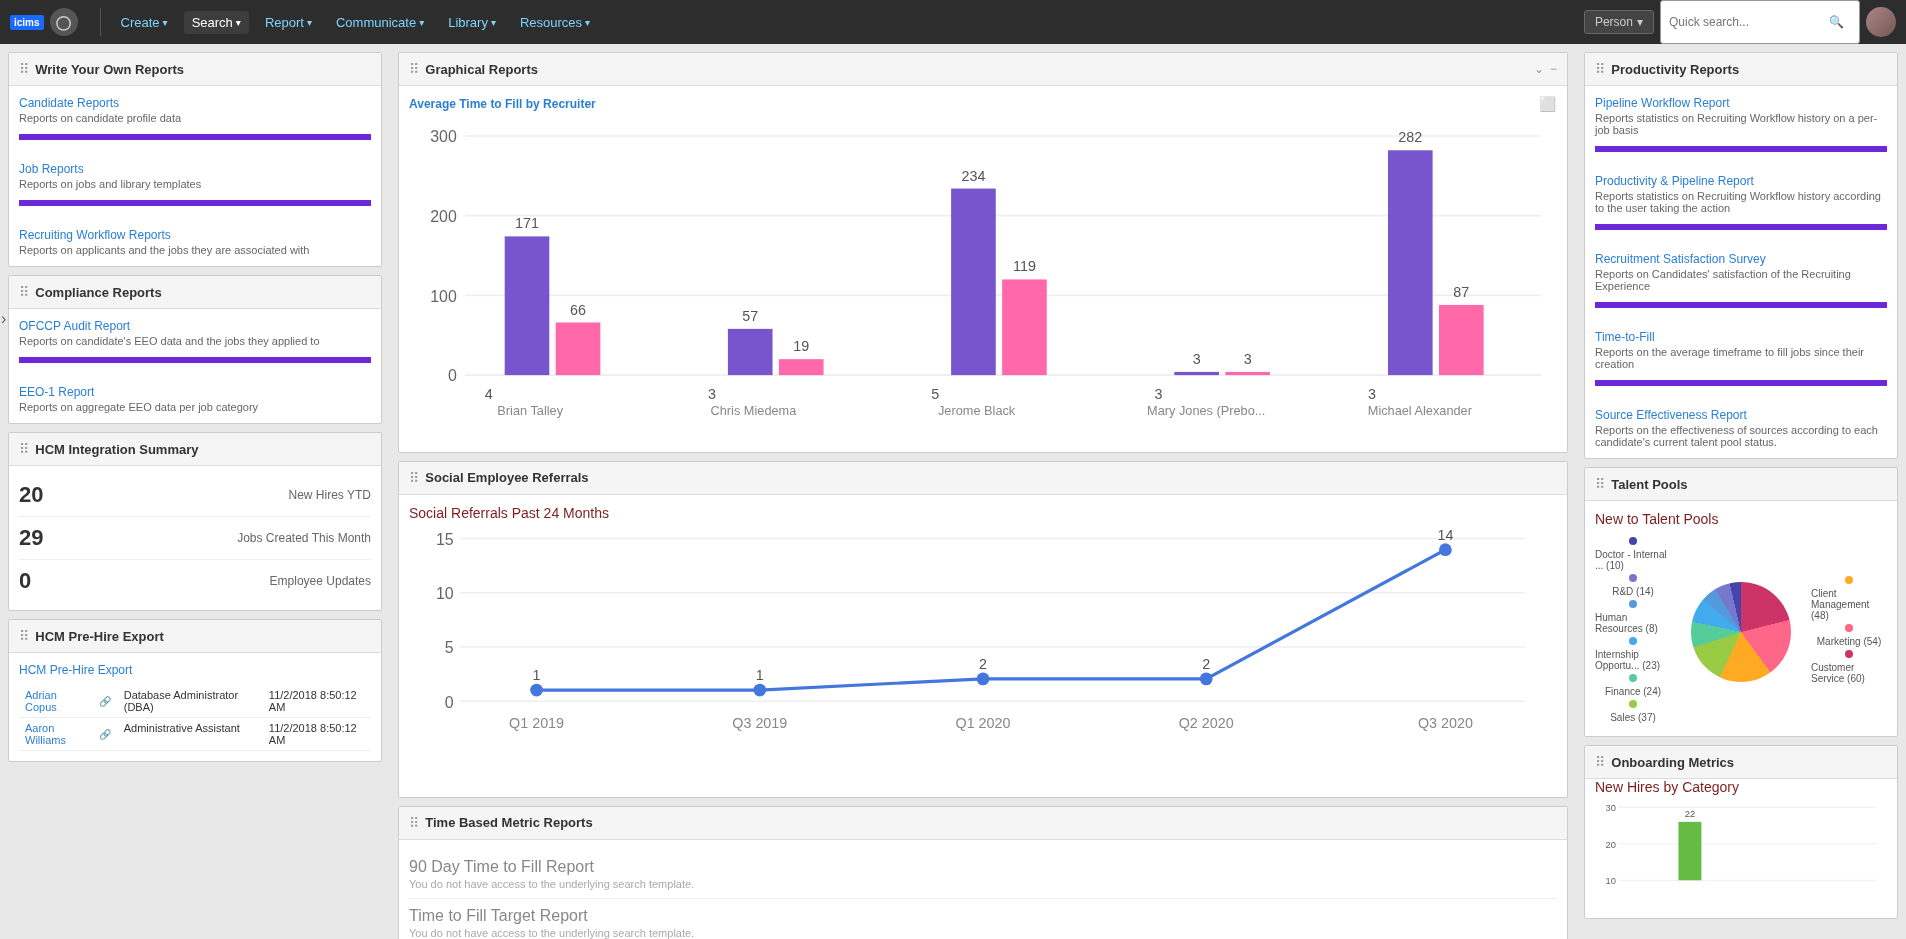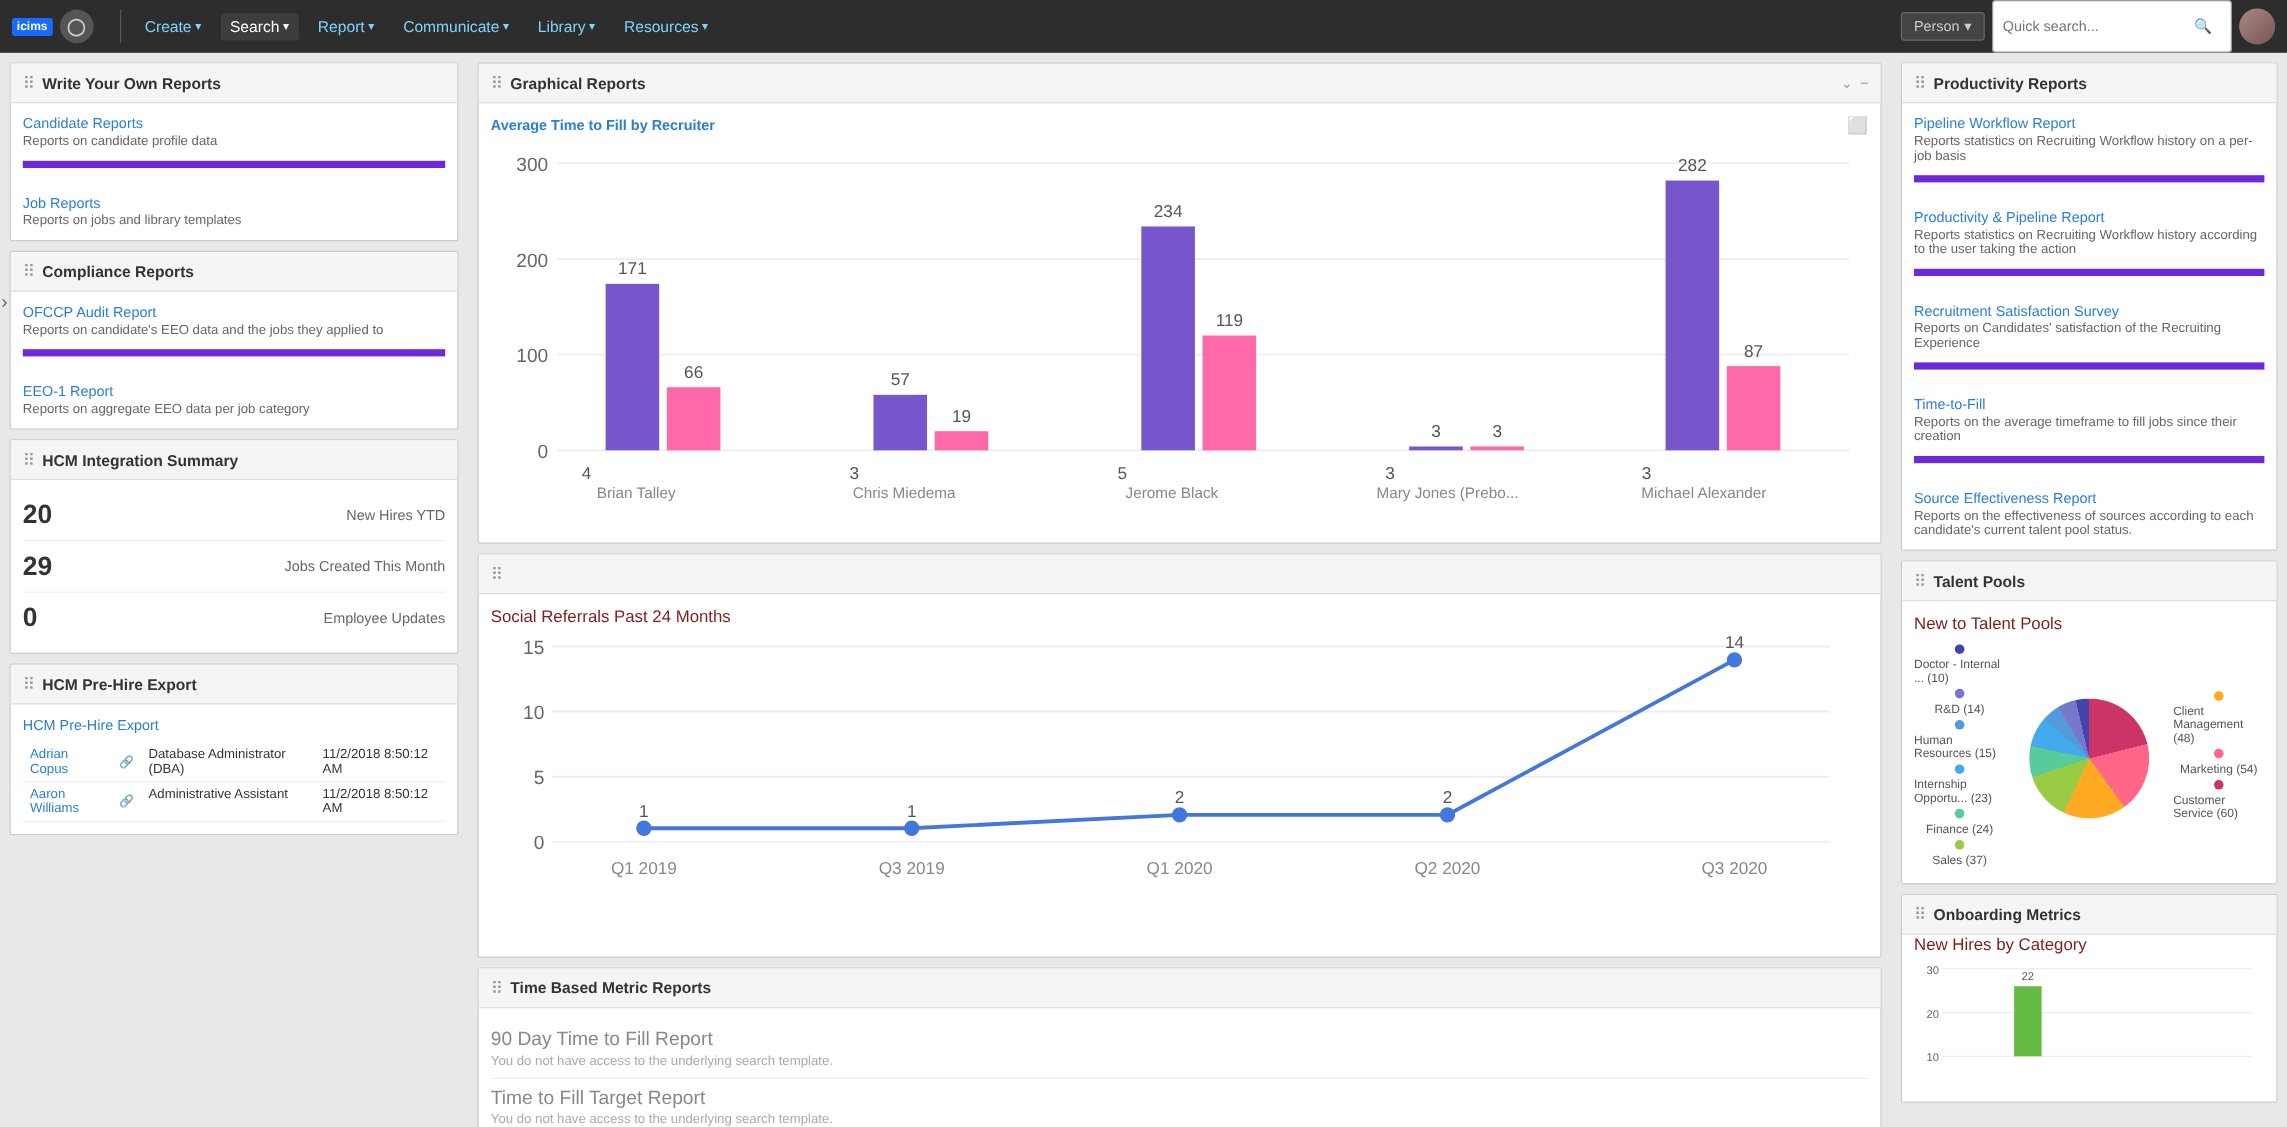--- a/index.html
+++ b/index.html
@@ -358,20 +358,24 @@
         <span class="panel-title">Write Your Own Reports</span>
       </div>
       <div class="panel-body">
         <div class="report-link">
           <a href="#">Candidate Reports</a>
           <p>Reports on candidate profile data</p>
         </div>
         <div class="report-link">
           <a href="#">Job Reports</a>
           <p>Reports on jobs and library templates</p>
+        </div>
+        <div class="report-link">
+          <a href="#">Recruiting Workflow Reports</a>
+          <p>Reports on applicants and the jobs they are associated with</p>
         </div>
       </div>
     </div>
 
     <div class="panel">
       <div class="panel-header">
         <span class="panel-header-icon">⠿</span>
         <span class="panel-title">Compliance Reports</span>
       </div>
       <div class="panel-body">
@@ -512,20 +516,21 @@
           <text x="660" y="111" font-size="9" fill="#555" text-anchor="middle">87</text>
           <text x="604" y="175" font-size="9" fill="#555" text-anchor="middle">3</text>
           <text x="634" y="185" font-size="8" fill="#888" text-anchor="middle">Michael Alexander</text>
         </svg>
       </div>
     </div>
 
     <div class="panel">
       <div class="panel-header">
         <span class="panel-header-icon">⠿</span>
+        <span class="panel-title">Social Employee Referrals</span>
       </div>
       <div class="chart-container">
         <a href="#" class="section-sub-title">Social Referrals Past 24 Months</a>
         
         <svg viewBox="0 0 720 160" style="width:100%; margin-top:8px;">
 
           <text x="28" y="10" font-size="10" fill="#666" text-anchor="end">15</text>
           <text x="28" y="44" font-size="10" fill="#666" text-anchor="end">10</text>
           <text x="28" y="78" font-size="10" fill="#666" text-anchor="end">5</text>
           <text x="28" y="112" font-size="10" fill="#666" text-anchor="end">0</text>
@@ -623,21 +628,21 @@
             <div class="pie-legend-item">
               <div class="pie-dot" style="background:#4444aa;"></div>
               <span>Doctor - Internal ... (10)</span>
             </div>
             <div class="pie-legend-item">
               <div class="pie-dot" style="background:#7777cc;"></div>
               <span>R&amp;D (14)</span>
             </div>
             <div class="pie-legend-item">
               <div class="pie-dot" style="background:#5599dd;"></div>
-              <span>Human Resources (15)</span>
+              <span>Human Resources (8)</span>
             </div>
             <div class="pie-legend-item">
               <div class="pie-dot" style="background:#44aaee;"></div>
               <span>Internship Opportu... (23)</span>
             </div>
             <div class="pie-legend-item">
               <div class="pie-dot" style="background:#55cc99;"></div>
               <span>Finance (24)</span>
             </div>
             <div class="pie-legend-item">

